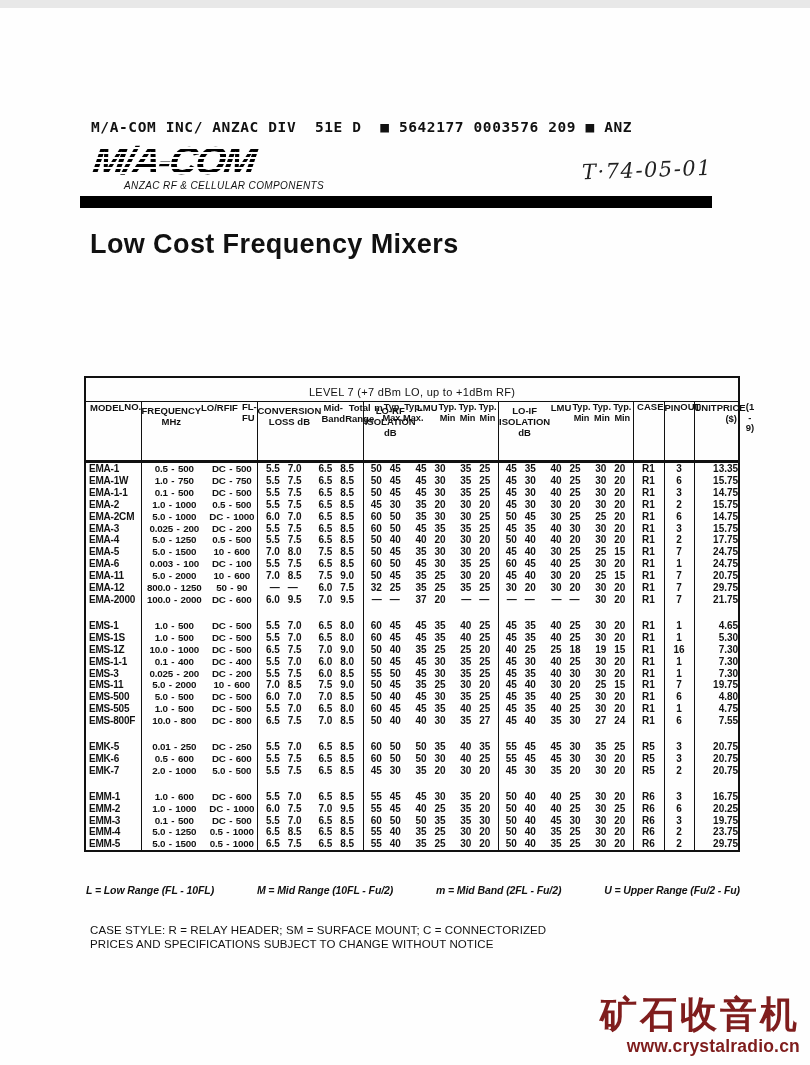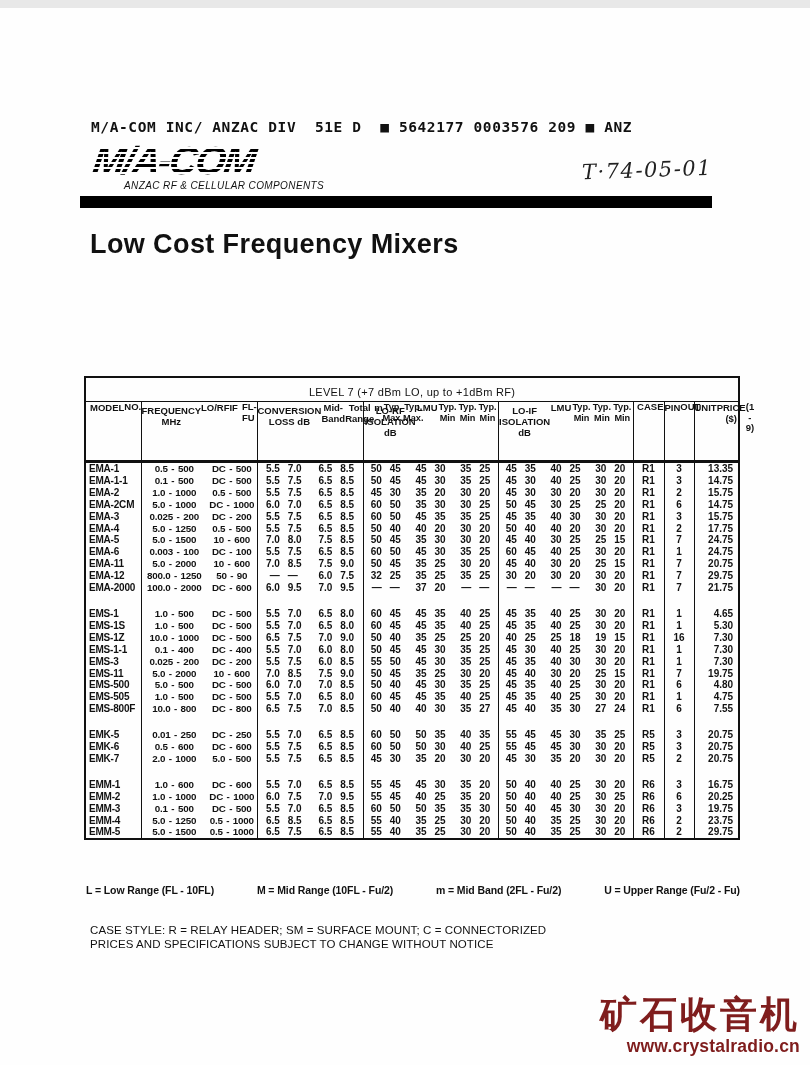--- a/index.html
+++ b/index.html
@@ -57,26 +57,26 @@
   .h-bottom { padding-bottom:2px; line-height:10.5px; }
   .h-left { text-align:left; padding-left:4px; }
   .ticks { font-size:9.2px; padding-bottom:14px; }
   tbody td {
     padding:0; line-height:11.9px; font-size:10px; white-space:nowrap;
     text-align:center; overflow:hidden;
   }
   td.model { text-align:left; padding-left:3px; letter-spacing:-0.2px; }
   td.freq { font-size:9.8px; word-spacing:1px; letter-spacing:-0.2px; }
   td.pair { word-spacing:5px; }
-  td.price { text-align:right; padding-right:5px; }
+  td.price { text-align:right; }
   tr.spacer td { height:14px; }
   .legend {
     position:absolute; left:86px; top:876px; width:654px;
     display:flex; justify-content:space-between;
-    font-size:10.5px; font-weight:bold; letter-spacing:-0.1px;
+    font-size:10.5px; font-weight:bold; letter-spacing:-0.1px;font-style:italic;
   }
   .case-note { position:absolute; left:90px; font-size:11.5px; letter-spacing:0.1px; }
   .case-note.l1 { top:916px; }
   .case-note.l2 { top:930px; }
   .watermark { position:absolute; right:10px; top:986px; text-align:right; }
   .wm-cn { font-size:37px; font-weight:900; letter-spacing:3px; line-height:42px; }
   .wm-url { font-size:17.5px; font-weight:bold; letter-spacing:0.2px; }
 </style>
 </head>
 <body>
@@ -216,20 +216,36 @@
           <td class="pair">45 30</td>
           <td class="pair bR">35 25</td>
           <td class="pair">45 35</td>
           <td class="pair">40 25</td>
           <td class="pair bR">30 20</td>
           <td class="bR">R1</td>
           <td class="bR">3</td>
           <td class="price">13.35</td>
         </tr>
         <tr>
+          <td class="model bR">EMA-1W</td>
+          <td class="freq">1.0 - 750</td>
+          <td class="freq bR">DC - 750</td>
+          <td class="pair">5.5 7.5</td>
+          <td class="pair bR">6.5 8.5</td>
+          <td class="pair">50 45</td>
+          <td class="pair">45 30</td>
+          <td class="pair bR">35 25</td>
+          <td class="pair">45 30</td>
+          <td class="pair">40 25</td>
+          <td class="pair bR">30 20</td>
+          <td class="bR">R1</td>
+          <td class="bR">6</td>
+          <td class="price">15.75</td>
+        </tr>
+        <tr>
           <td class="model bR">EMA-1-1</td>
           <td class="freq">0.1 - 500</td>
           <td class="freq bR">DC - 500</td>
           <td class="pair">5.5 7.5</td>
           <td class="pair bR">6.5 8.5</td>
           <td class="pair">50 45</td>
           <td class="pair">45 30</td>
           <td class="pair bR">35 25</td>
           <td class="pair">45 30</td>
           <td class="pair">40 25</td>

